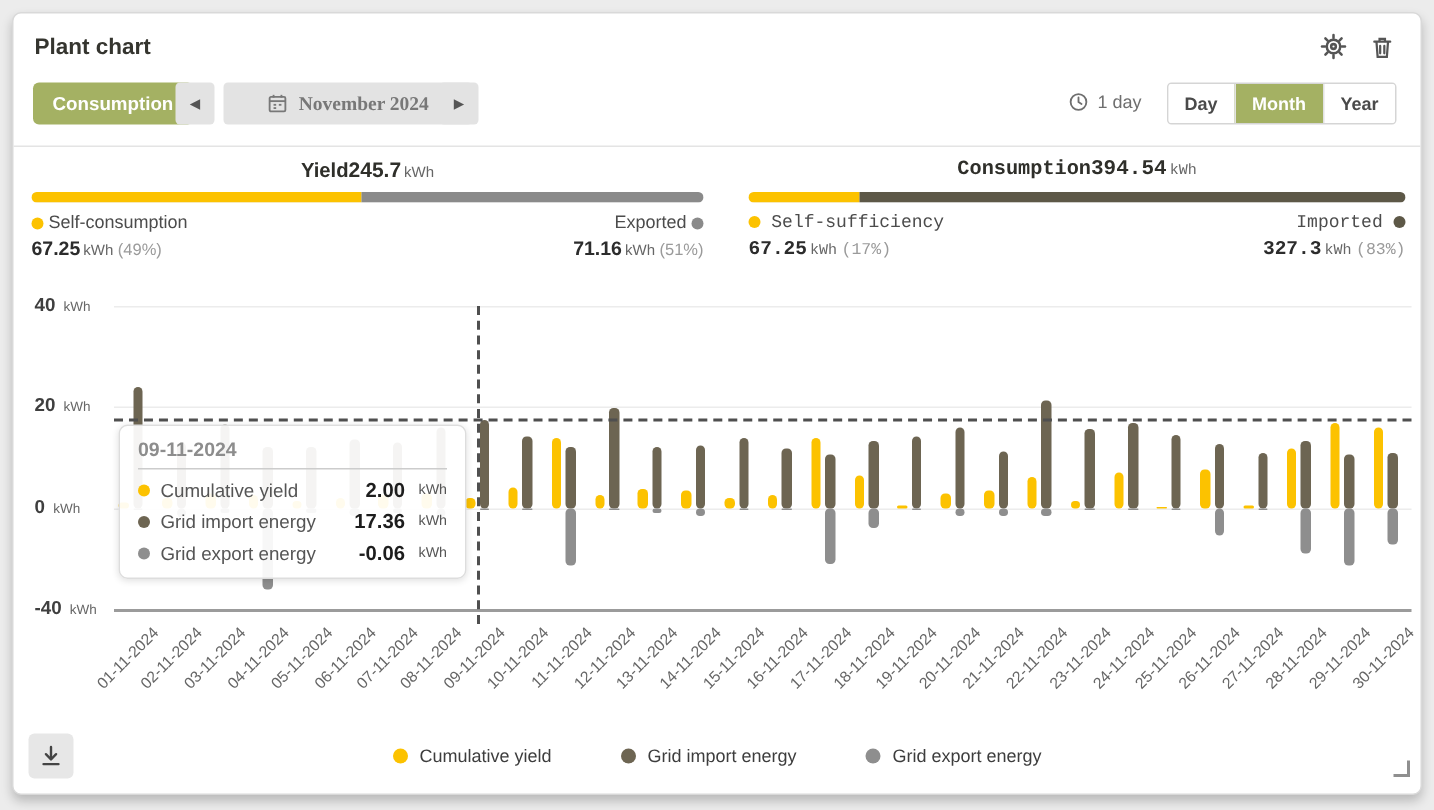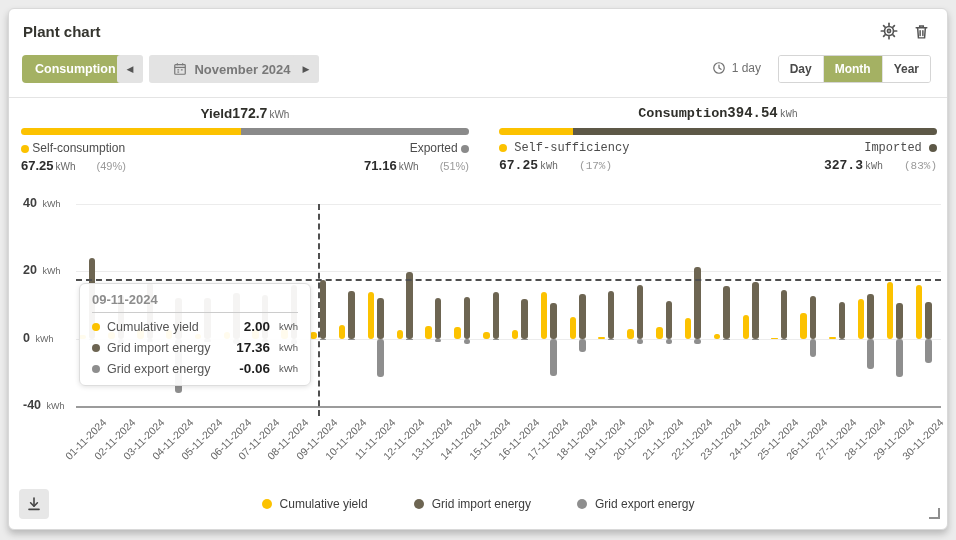--- a/index.html
+++ b/index.html
@@ -11,21 +11,21 @@
   .hdr-title{position:absolute;left:14px;top:14px;font-size:15px;font-weight:bold;color:#35352f;}
   .hdr-icons{position:absolute;right:16px;top:12px;display:flex;gap:12px;}
   .icon-btn{width:20px;height:20px;display:flex;align-items:center;justify-content:center;cursor:pointer;}
   
   .chip{position:absolute;left:13px;top:46px;height:28px;padding:0 13px;background:var(--green,#a4b163);
         border:none;border-radius:4px;color:#fff;font-weight:bold;font-size:12.5px;line-height:28px;}
   .tb-btn{position:absolute;top:46px;height:28px;background:#e3e3e3;border:none;border-radius:3px;
           color:#555;font-size:9px;display:flex;align-items:center;justify-content:center;gap:7px;}
   .tb-prev{left:108px;width:26px;}
   .tb-next{left:284px;width:26px;}
-  .tb-date{left:140px;width:166px;font-size:13px;color:#787878;font-weight:600;}
+  .tb-date{left:140px;width:166px;font-size:13px;color:#787878;font-weight:600;font-family:Liberation Serif, serif;}
   .range{position:absolute;right:186px;top:52px;display:flex;align-items:center;gap:6px;
          font-size:12px;color:#6f6f6f;}
   .seg{position:absolute;right:16px;top:46px;height:28px;display:flex;border:1px solid #d5d5d5;
        border-radius:3px;overflow:hidden;background:#fff;}
   .seg button{height:100%;border:none;background:#fff;color:#4a4a4a;font-size:12px;font-weight:600;
               padding:0 11px;border-left:1px solid #e2e2e2;cursor:pointer;}
   .seg button:first-child{border-left:none;text-align:center;}
   .seg button.active{background:var(--green,#a4b163);color:#fff;}
   .divider{position:absolute;left:0;top:88px;width:100%;height:1px;background:#e4e4e4;}
   
@@ -34,21 +34,21 @@
   .sum.cons{left:490px;width:438px;font-family:Liberation Mono, monospace;}
   .sum-head{display:flex;justify-content:center;align-items:baseline;}
   .sum-name{font-size:13.5px;font-weight:bold;color:#2f2f2a;}
   .sum-total{font-size:14px;font-weight:bold;color:#2f2f2a;}
   .unit{font-size:10px;font-weight:normal;color:#666;margin-left:2px;}
   .pbar{margin-top:7px;height:7px;border-radius:4px;overflow:hidden;display:flex;background:#eee;}
   .pbar span{height:100%;}
   .sub-row{margin-top:6px;display:flex;justify-content:space-between;font-size:12px;color:#4c4c4c;}
   .dot{display:inline-block;width:8px;height:8px;border-radius:50%;vertical-align:-1px;}
   .vals-row{margin-top:3px;display:flex;justify-content:space-between;font-size:13px;font-weight:bold;color:#2c2c2c;}
-  .pct{font-weight:normal;font-size:11px;color:#9a9a9a;margin-left:21px;}
+  .pct{font-weight:normal;font-size:11px;color:#9a9a9a;margin-left:3px;}
   
   .yaxis-label{position:absolute;left:14px;font-size:12.5px;color:#3f3f3f;white-space:nowrap;}
   .yaxis-label .unit{font-size:9px;color:#666;}
   .plot{position:absolute;left:67px;top:195px;width:865px;height:202px;}
   .gridline{position:absolute;left:0;width:100%;height:1px;background:#ececec;}
   .gridline.dark{height:2px;background:#9b9b9b;}
   .bar{position:absolute;width:6.5px;border-radius:3px;z-index:1;}
   .dash-h{position:absolute;left:0;width:100%;height:0;border-top:2px dashed #4f4f4f;z-index:2;}
   .dash-v{position:absolute;top:0;height:212px;width:0;border-left:2px dashed #4f4f4f;z-index:2;}
   .xlabels{position:absolute;left:67px;top:399px;width:865px;height:80px;overflow:visible;}
@@ -142,21 +142,21 @@
     <button>Day</button>
     <button class="active">Month</button>
     <button>Year</button>
   </div>
 
   <div class="divider"></div>
 
   <div class="sum yield">
     <div class="sum-head">
       <span class="sum-name">Yield</span>
-      <span class="sum-total"><b>172.7</b><span class="unit">kWh</span></span>
+      <span class="sum-total"><b>245.7</b><span class="unit">kWh</span></span>
     </div>
     <div class="pbar">
       <span style="width: 49%; background: rgb(252, 194, 0);"></span>
         <span style="width: 51%; background: rgb(138, 138, 138);"></span>
     </div>
     <div class="sub-row">
       <span><span class="dot" id="d-y-l" style="background: rgb(252, 194, 0);"></span> <span>Self-consumption</span></span>
       <span><span>Exported</span> <span class="dot" id="d-y-r" style="background: rgb(138, 138, 138);"></span></span>
     </div>
     <div class="vals-row">

